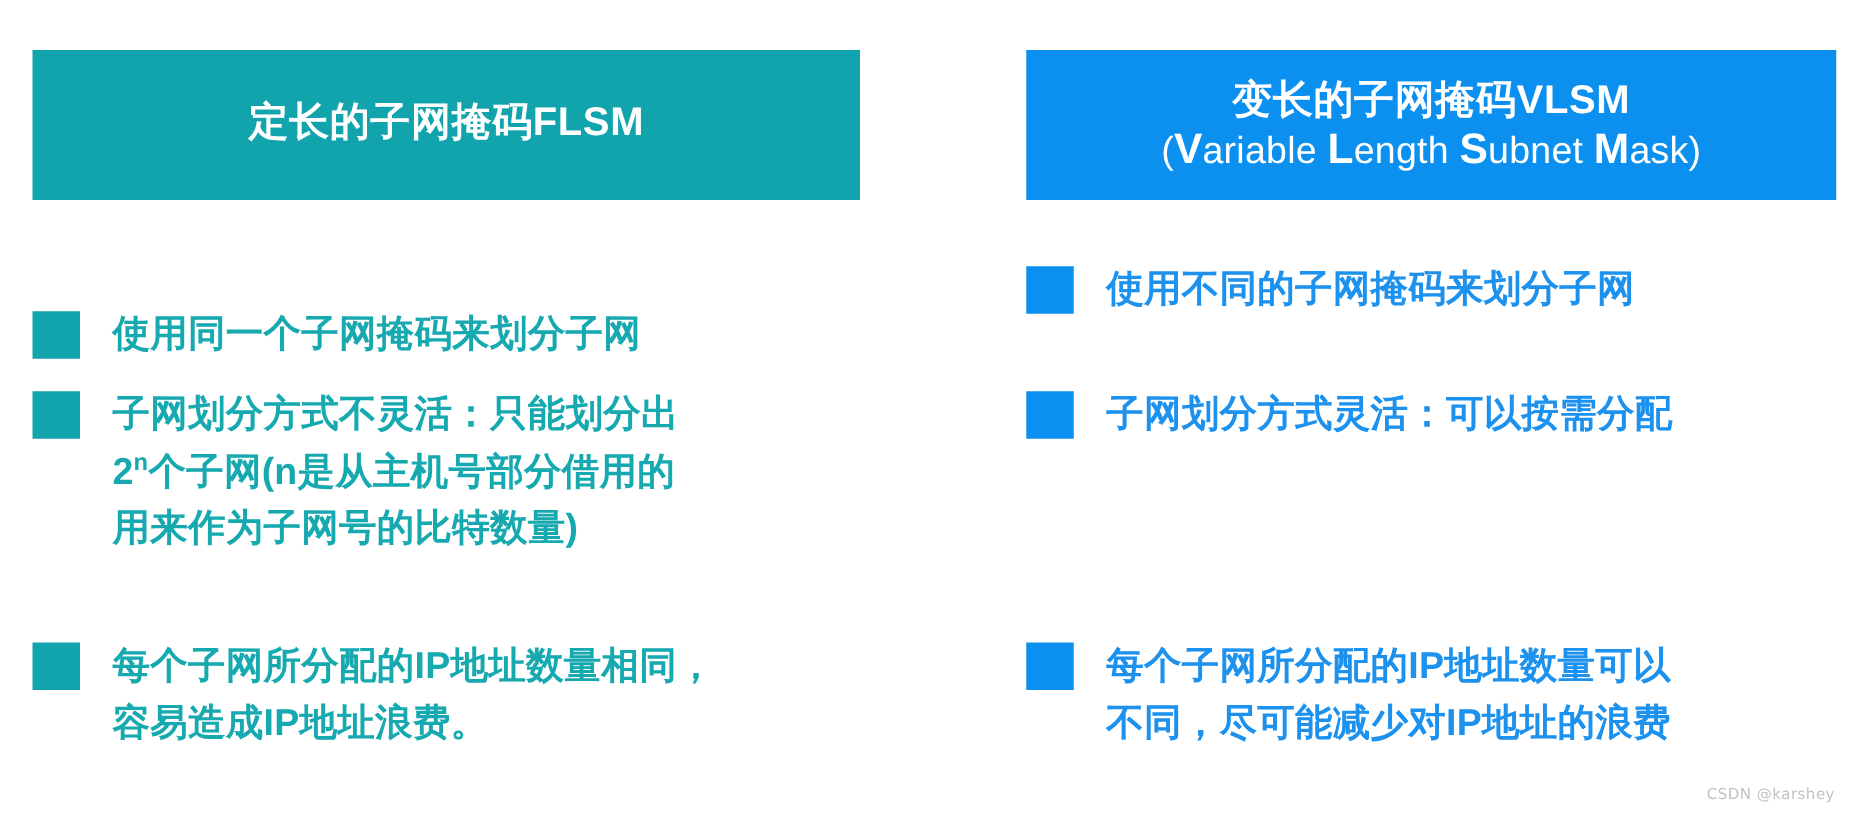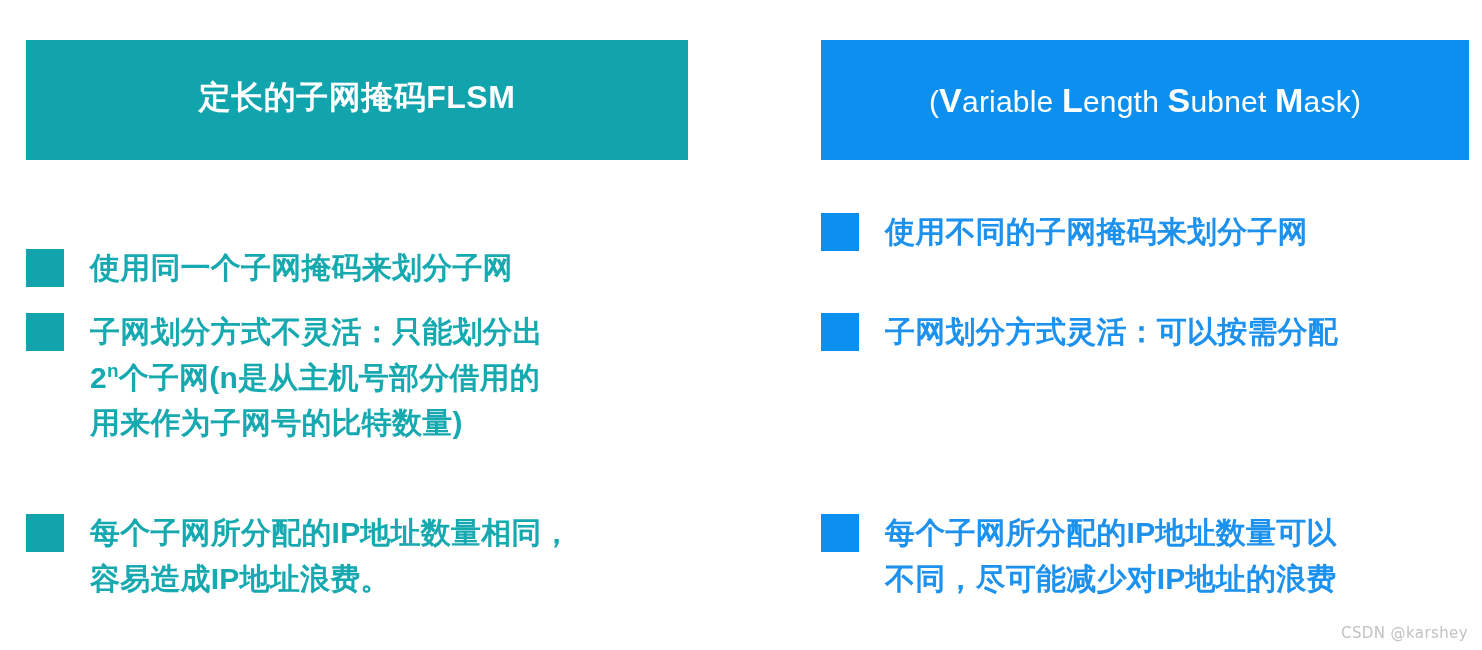--- a/index.html
+++ b/index.html
@@ -108,21 +108,21 @@
   
   .column-right .bullet-1 { left: 26px; top: 209px; }
   .column-right .bullet-2 { left: 26px; top: 309px; }
   .column-right .bullet-3 { left: 26px; top: 510px; justify-content: space-between; }
 
   
   .watermark {
     position: absolute;
     right: 14px;
     bottom: 8px;
-    font-size: 15px;
+    font-size: 12px;
     color: #c2c2c2;
     font-family: "DejaVu Sans", sans-serif;
     letter-spacing: 0.4px;
   }
 </style>
 </head>
 <body>
 
 <div class="slide">
 
@@ -148,20 +148,21 @@
       <div class="bullet-marker"></div>
       <div class="bullet-text">每个子网所分配的IP地址数量相同，
 容易造成IP地址浪费。</div>
     </div>
 
   </div>
 
   <div class="column column-right">
 
     <div class="header-banner">
+      <div class="header-title-cn">变长的子网掩码VLSM</div>
       <div class="header-title-en"><span>(</span><span class="cap">V</span><span>ariable </span><span class="cap">L</span><span>ength </span><span class="cap">S</span><span>ubnet </span><span class="cap">M</span><span>ask)</span></div>
     </div>
 
     <div class="bullet bullet-2">
       <div class="bullet-marker"></div>
       <div class="bullet-text">子网划分方式灵活：可以按需分配</div>
     </div>
 
     <div class="bullet bullet-1">
       <div class="bullet-marker"></div>

